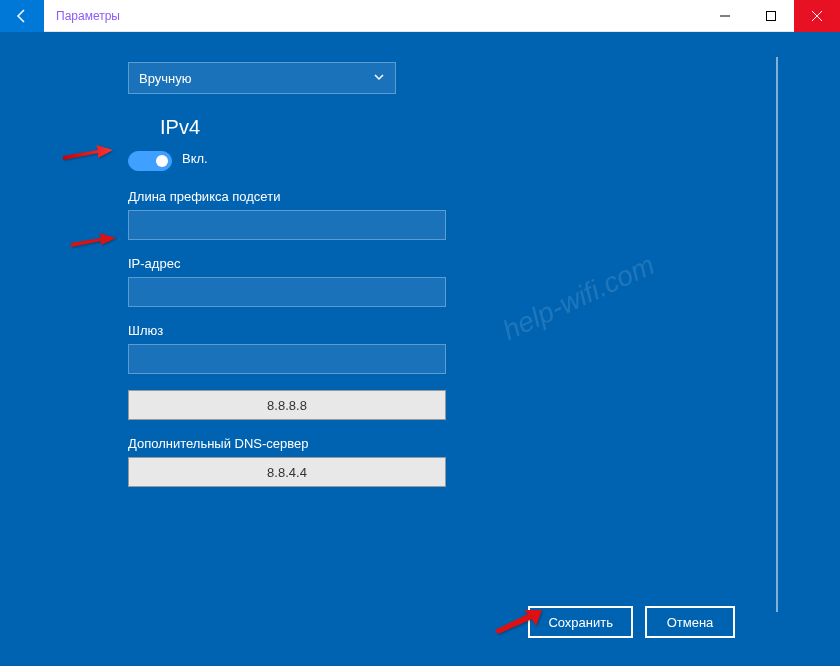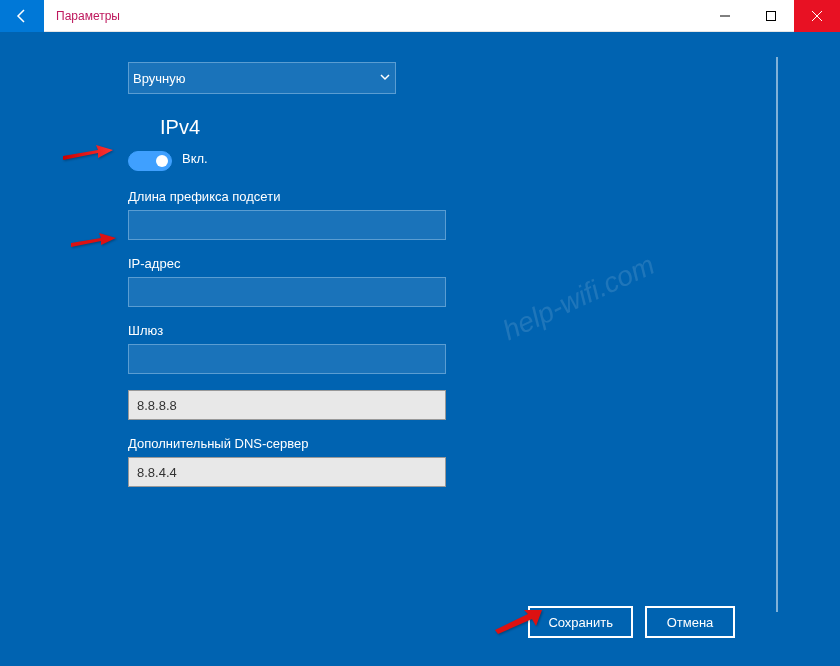--- a/index.html
+++ b/index.html
@@ -32,21 +32,21 @@
       color: white;
       cursor: pointer;
     }
     .back-btn svg {
       width: 16px;
       height: 16px;
     }
     .title-text {
       margin-left: 12px;
       font-size: 12px;
-      color: #be185d;
+      color: #8b5cf6;
     }
     .win-controls {
       margin-left: auto;
       display: flex;
       height: 32px;
     }
     .win-btn {
       width: 46px;
       height: 32px;
       display: flex;
@@ -75,21 +75,21 @@
       font-weight: 300;
       margin-bottom: 14px;
     }
     .dropdown {
       width: 268px;
       height: 32px;
       border: 1px solid #5a9dd2;
       background: #1a73ba;
       display: flex;
       align-items: center;
-      padding: 0 4px;
+      padding: 0 10px;
       cursor: pointer;
       margin-bottom: 22px;
     }
     .dropdown-text {
       flex: 1;
       font-size: 13px;
       color: white;
     }
     .dropdown-chevron {
       color: white;
@@ -137,20 +137,21 @@
     }
     .text-input {
       width: 318px;
       height: 30px;
       border: 1px solid #5a9dd2;
       background: #1a73ba;
       padding: 0 8px;
       font-size: 13px;
       color: white;
       outline: none;
+      text-align: center;
     }
     .text-input.filled {
       background: #e8e8e8;
       color: #333;
       border: 1px solid #999;
     }
     .button-row {
       position: absolute;
       bottom: 28px;
       right: 105px;

